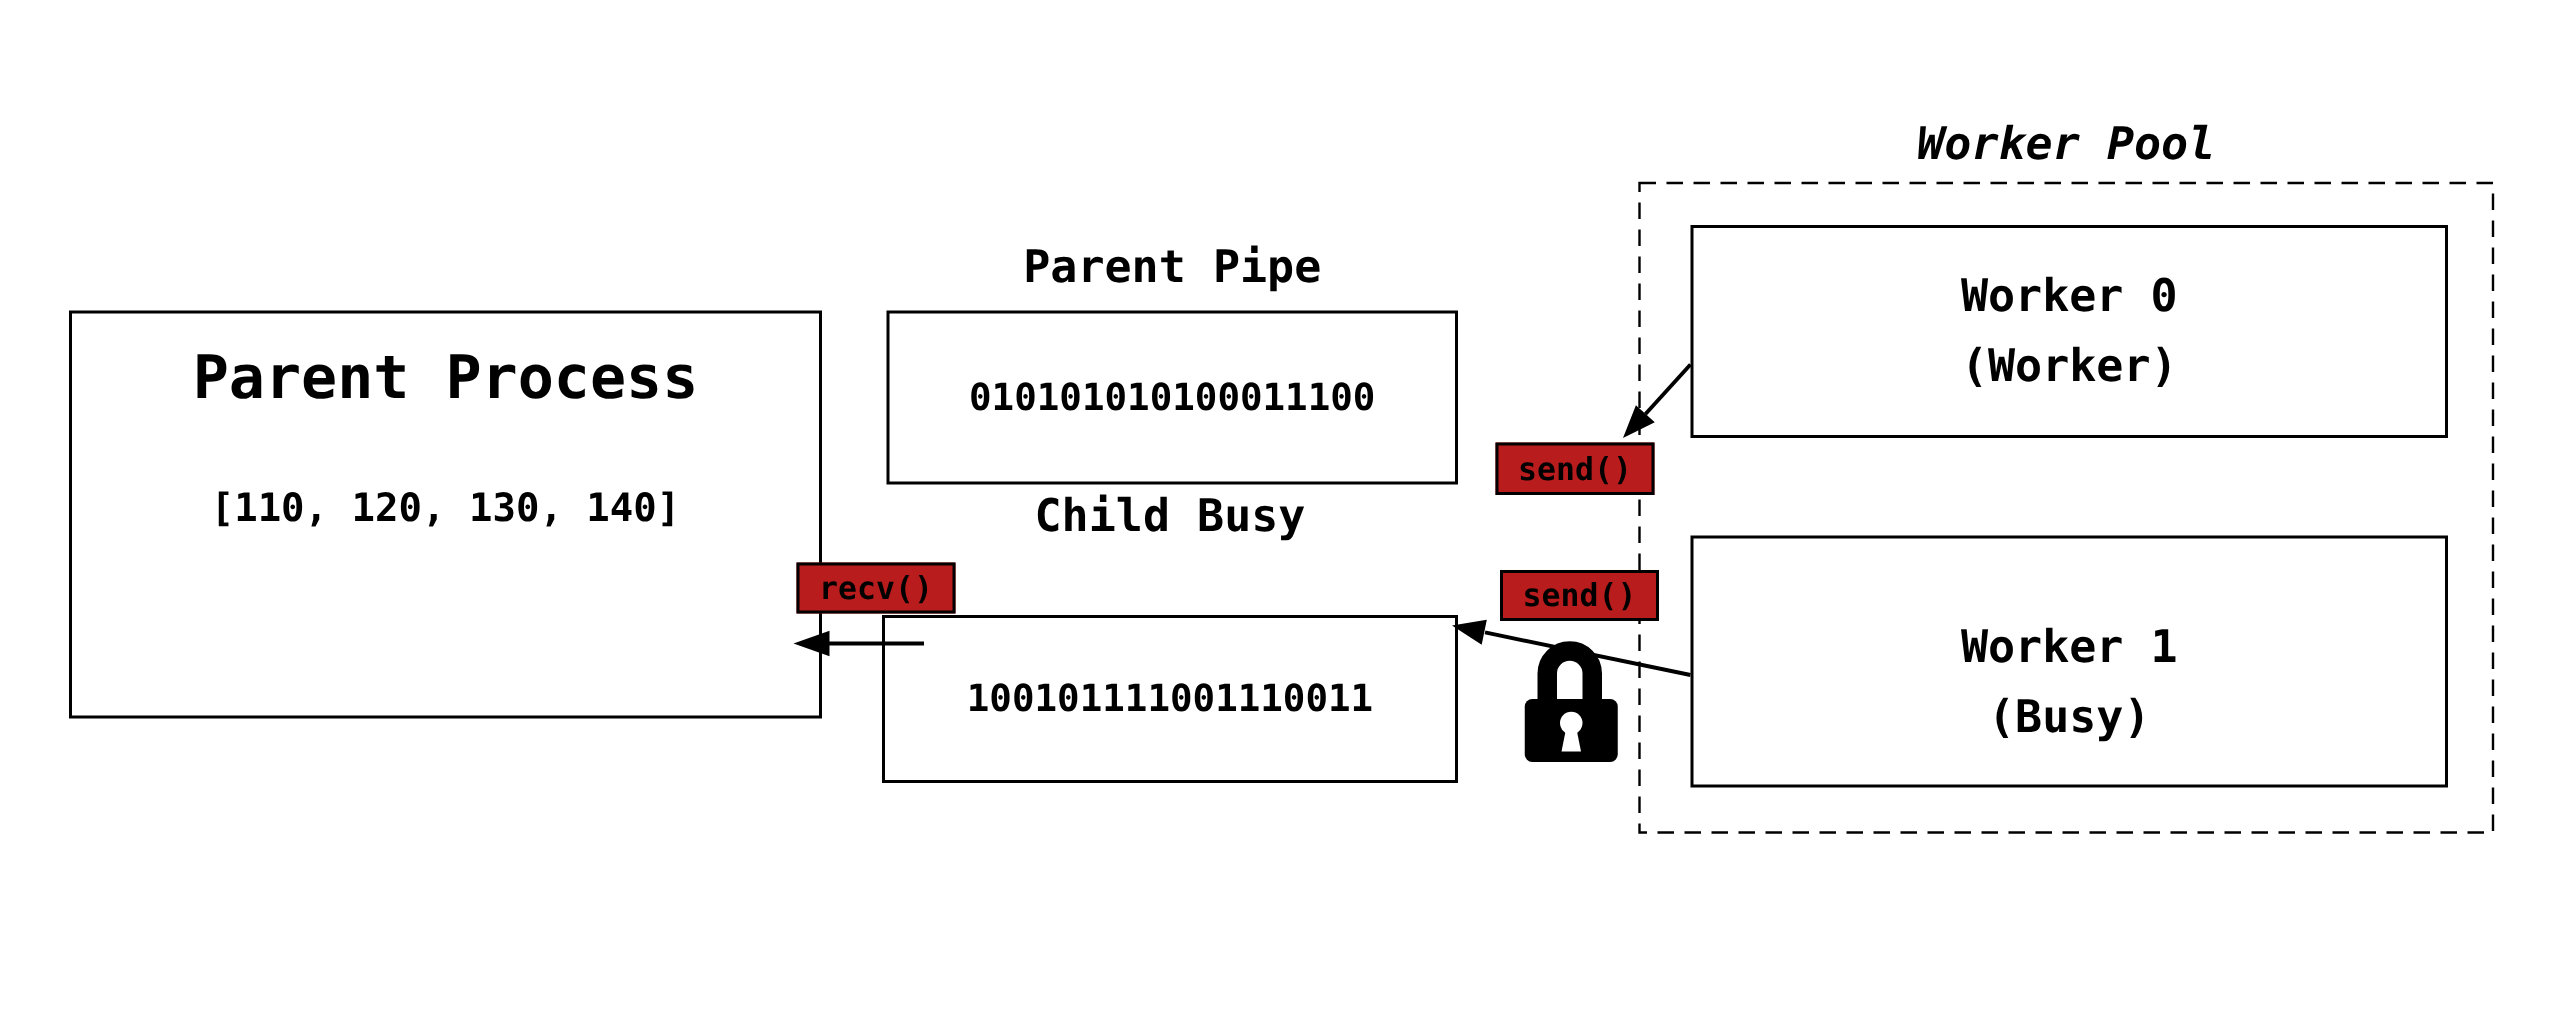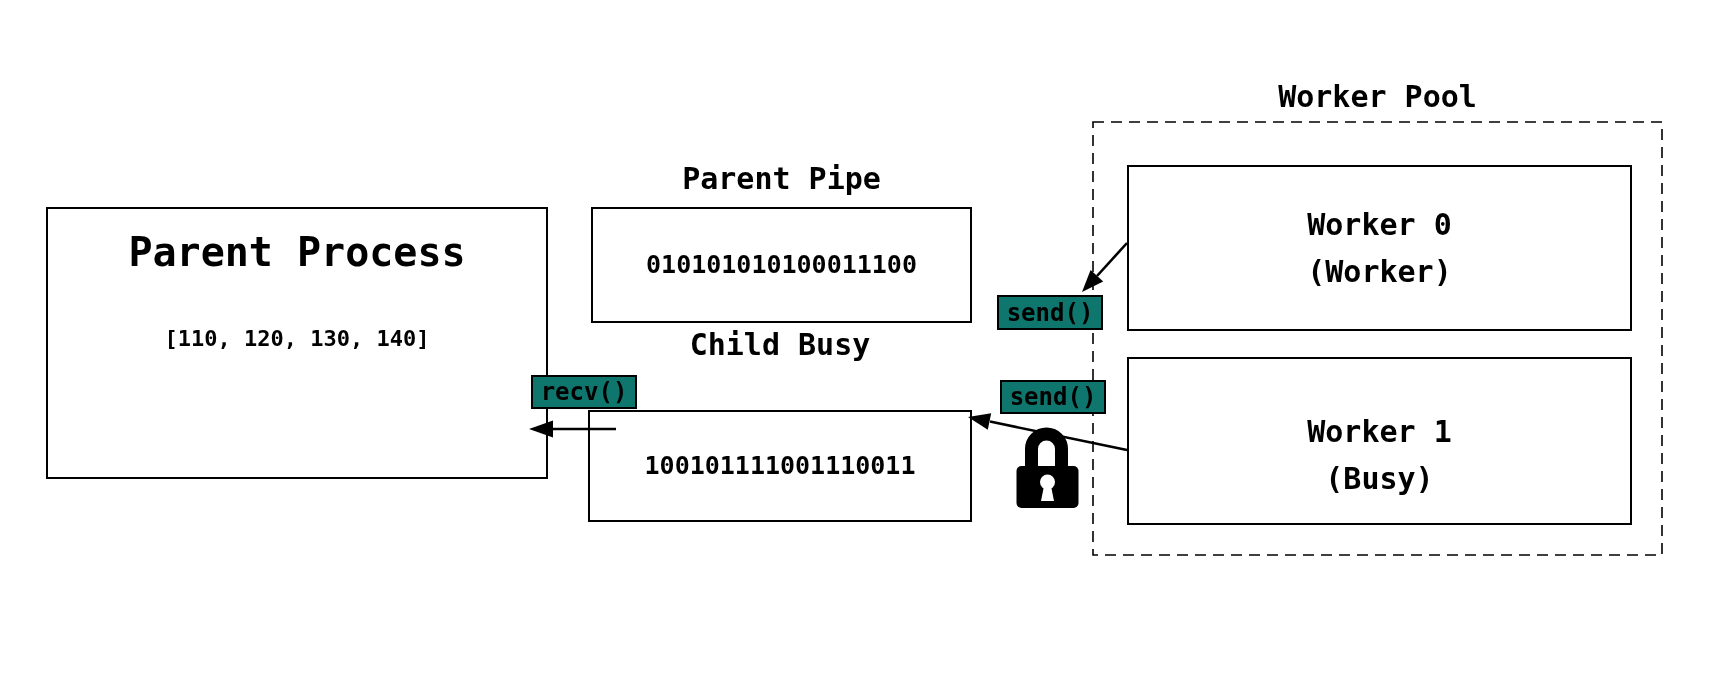--- a/index.html
+++ b/index.html
@@ -31,44 +31,44 @@
     line-height: 38px;
     font-weight: bold;
     z-index: 1;
     white-space: pre;
   }
   .parent-process {
     left: 46px; top: 207px; width: 502px; height: 272px;
     display: flex; flex-direction: column; align-items: center;
   }
   .parent-process .pp-title { margin-top: 24px; font-size: 40px; line-height: 38px; }
-  .parent-process .pp-data  { margin-top: 49px; font-size: 22px; line-height: 38px; }
+  .parent-process .pp-data  { margin-top: 49px; font-size: 26px; line-height: 38px; }
   .parent-pipe-title { left: 591px; top: 160px; width: 381px; }
   .parent-pipe { left: 591px; top: 207px; width: 381px; height: 116px;
     display: flex; align-items: center; justify-content: center; }
   .child-pipe-title { left: 588px; top: 326px; width: 384px; }
   .child-pipe { left: 588px; top: 366px; width: 384px; height: 112px;
     display: flex; align-items: center; justify-content: center; margin-top: 44px; }
   .binary { font-size: 25px; line-height: 30px; }
-  .pool-title { left: 1093px; top: 78px; width: 569px; }
+  .pool-title { left: 1093px; top: 78px; width: 569px; font-style: italic; }
   .worker {
     left: 1127px; width: 505px;
     display: flex; flex-direction: column; align-items: center; justify-content: center;
     box-sizing: border-box;
   }
   .worker .w-line { font-size: 30px; line-height: 47px; }
-  .worker-0 { top: 165px; height: 166px; }
+  .worker-0 { top: 150px; height: 142px; }
   .worker-1 { top: 357px; height: 168px; padding-top: 28px; text-align: center; }
   .tag {
     position: absolute;
-    background: #0f766e;
+    background: #b91c1c;
     border: 2px solid #000000;
     box-sizing: border-box;
     display: flex; align-items: center; justify-content: center;
-    font-size: 24px;
+    font-size: 21px;
     font-weight: bold;
     z-index: 3;
     white-space: pre;
   }
   .recv-tag   { left: 531px; top: 375px; width: 106px; height: 34px; }
   .send-tag-0 { left: 997px; top: 295px; width: 106px; height: 35px; }
   .send-tag-1 { left: 1000px; top: 380px; width: 106px; height: 34px; }
   .overlay {
     position: absolute;
     left: 0; top: 0;

